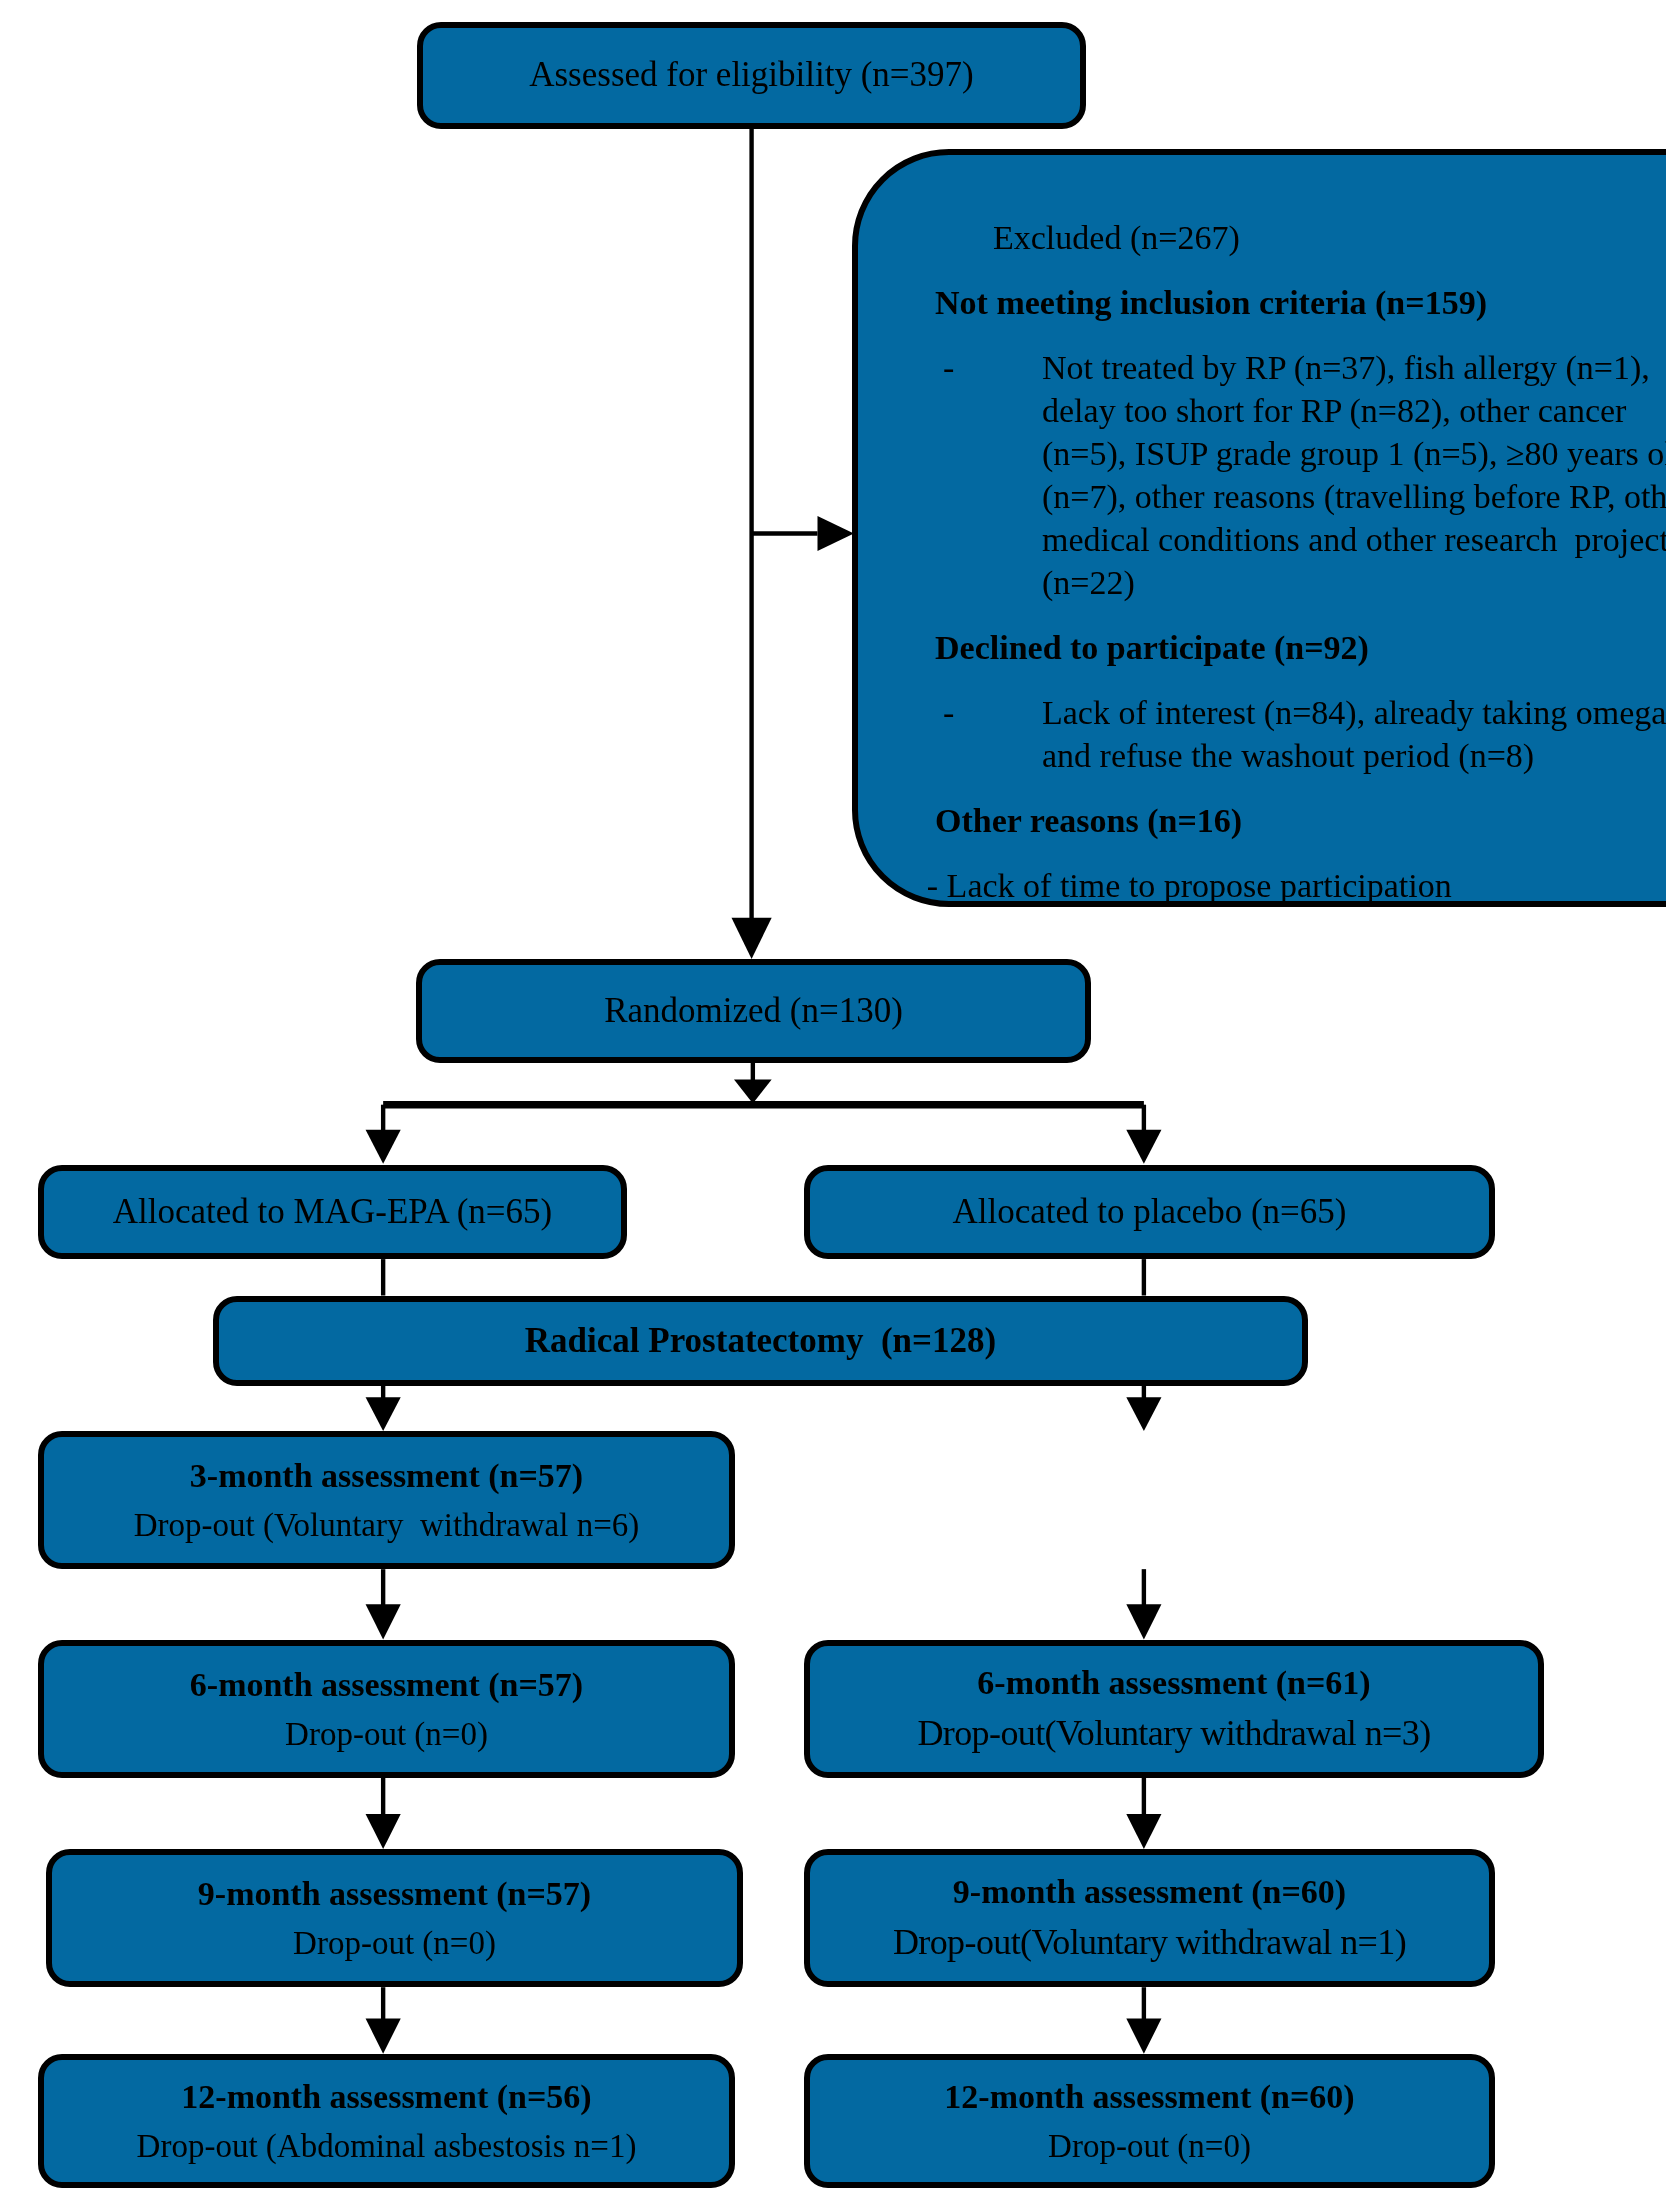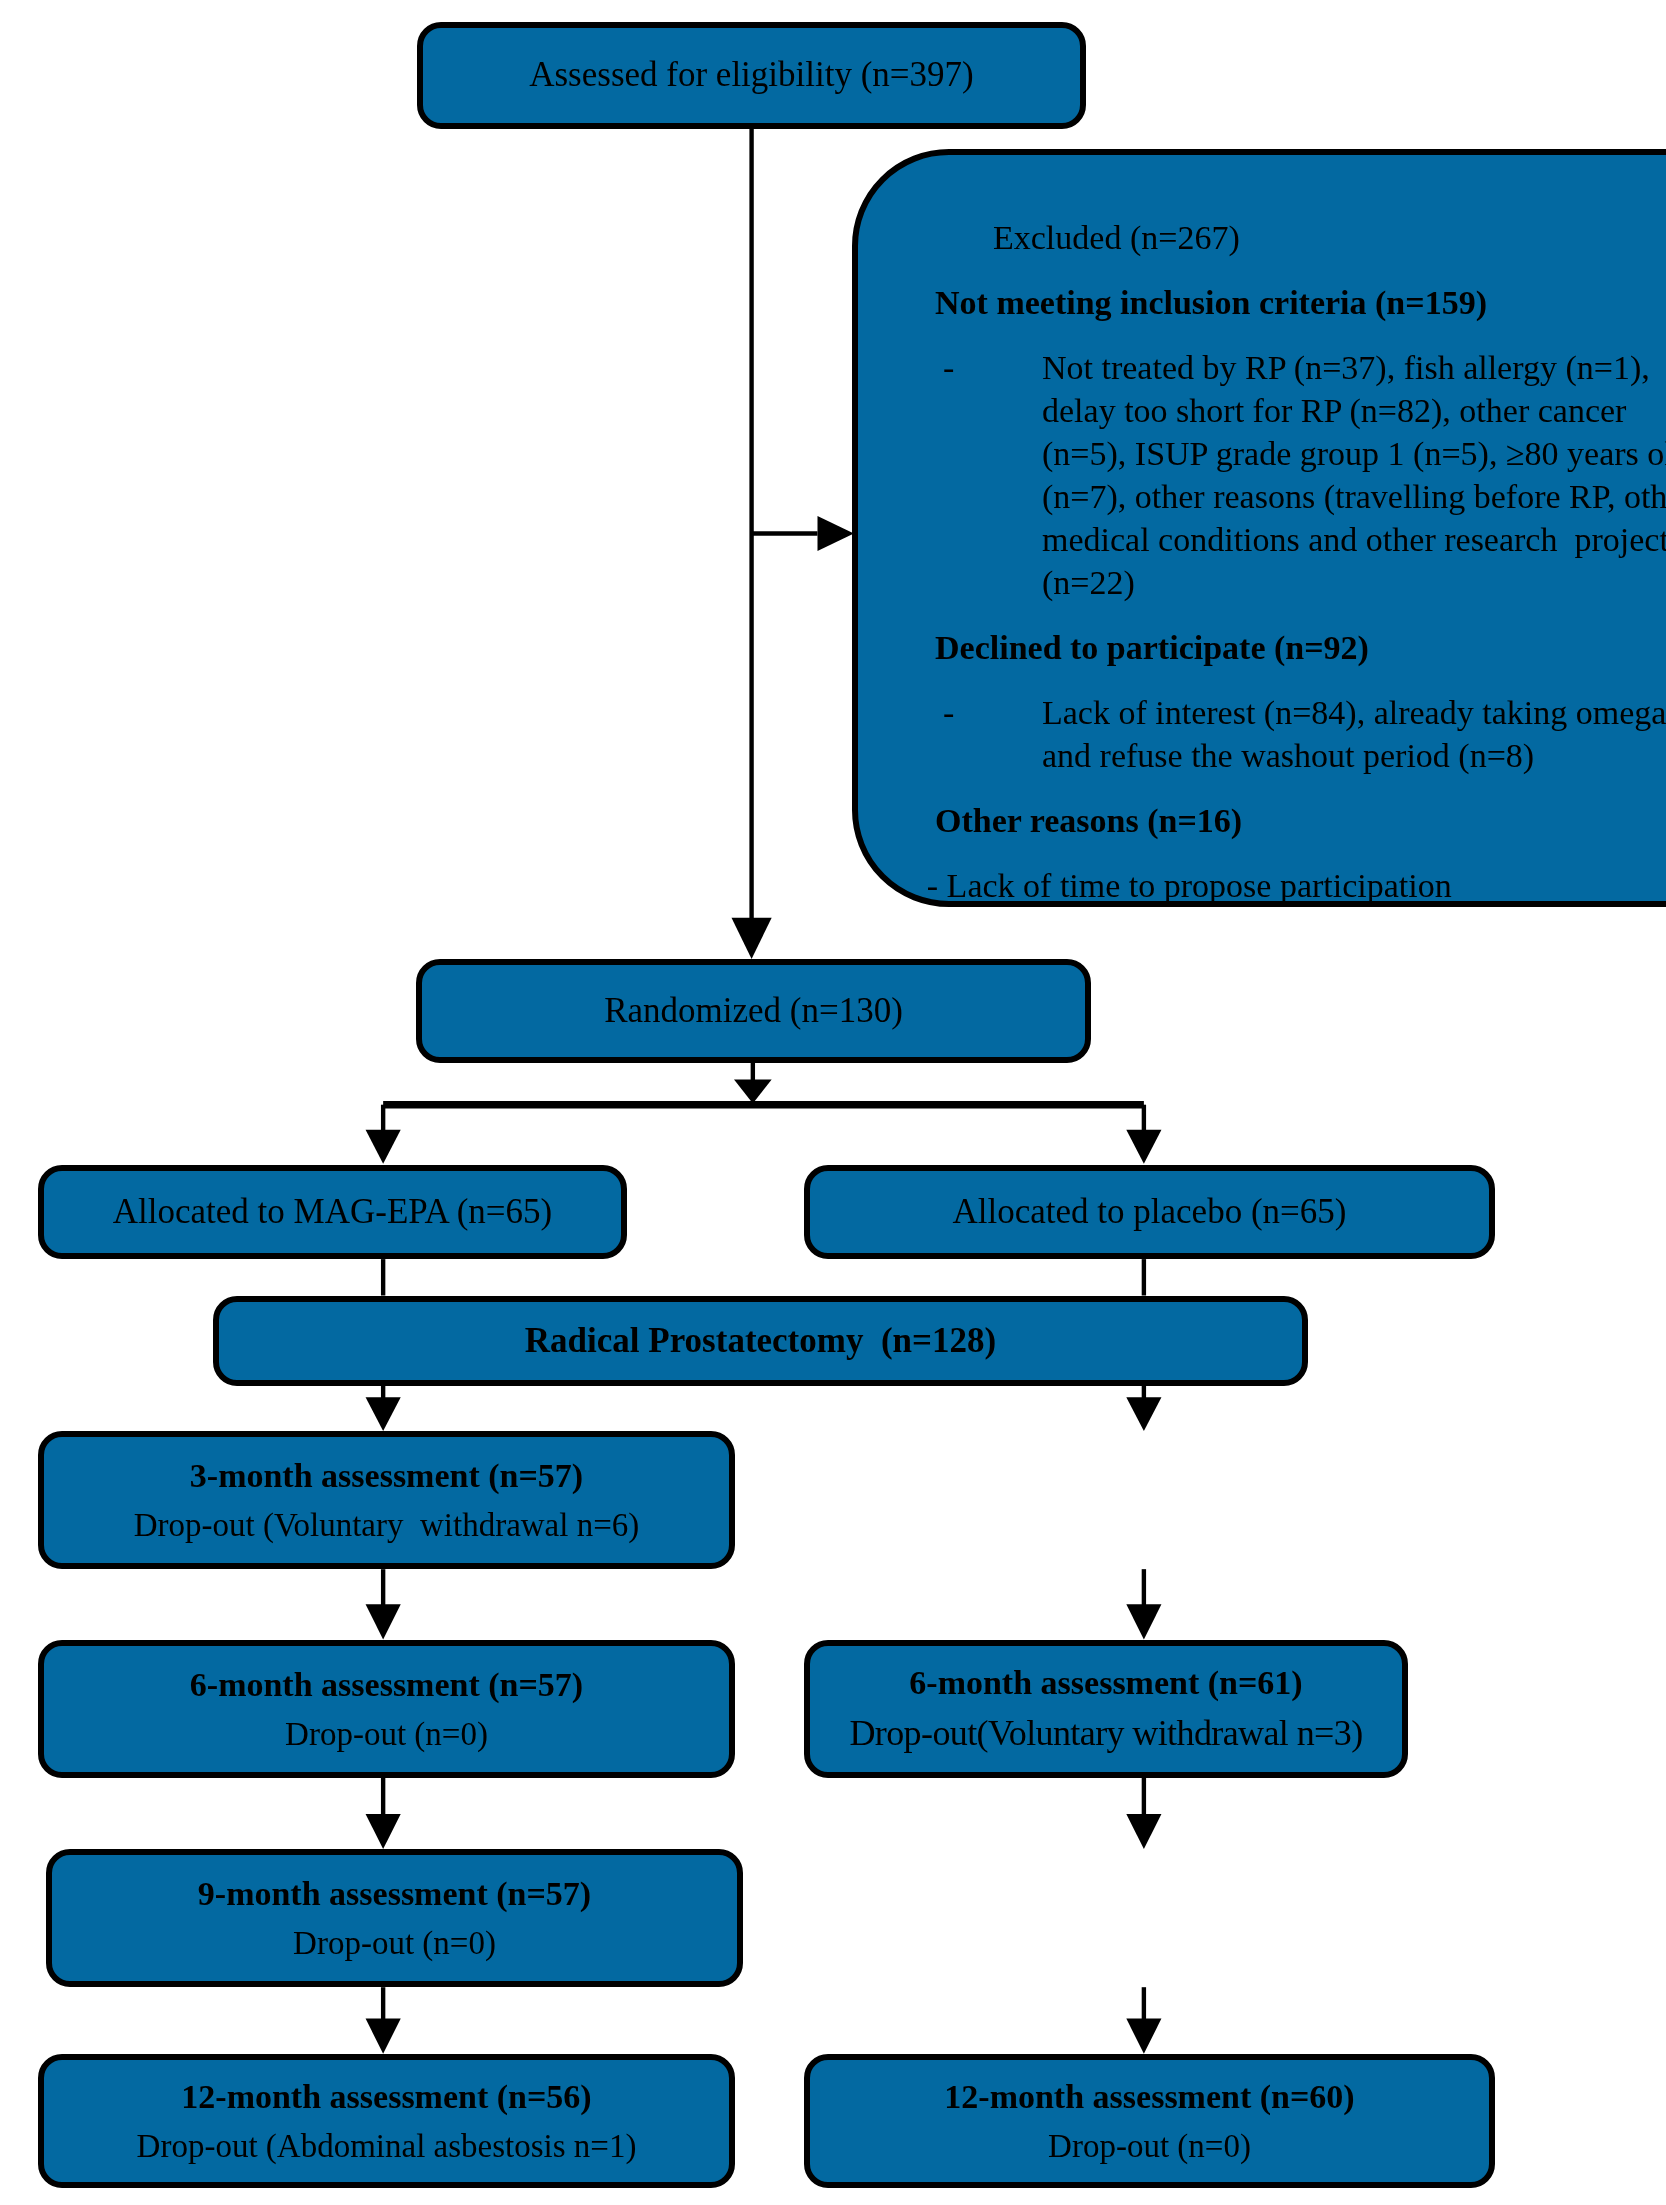--- a/index.html
+++ b/index.html
@@ -132,28 +132,32 @@
 
   <div class="node assess" style="left:38px;top:1431px;width:697px;height:138px;">
     <div class="a-title">3-month assessment (n=57)</div>
     <div class="a-sub">Drop-out (Voluntary  withdrawal n=6)</div>
   </div>
 
   <div class="node assess" style="left:38px;top:1640px;width:697px;height:138px;">
     <div class="a-title">6-month assessment (n=57)</div>
     <div class="a-sub">Drop-out (n=0)</div>
   </div>
-  <div class="node assess" style="left:804px;top:1640px;width:604px;height:138px;">
+  <div class="node assess" style="left:804px;top:1640px;width:740px;height:138px;">
     <div class="a-title">6-month assessment (n=61)</div>
     <div class="a-sub tight">Drop-out(Voluntary withdrawal n=3)</div>
   </div>
 
   <div class="node assess" style="left:38px;top:1849px;width:697px;height:138px;margin-left:8px;">
     <div class="a-title">9-month assessment (n=57)</div>
     <div class="a-sub">Drop-out (n=0)</div>
+  </div>
+  <div class="node assess" style="left:804px;top:1849px;width:691px;height:138px;">
+    <div class="a-title">9-month assessment (n=60)</div>
+    <div class="a-sub tight">Drop-out(Voluntary withdrawal n=1)</div>
   </div>
 
   <div class="node assess" style="left:38px;top:2054px;width:697px;height:134px;">
     <div class="a-title">12-month assessment (n=56)</div>
     <div class="a-sub">Drop-out (Abdominal asbestosis n=1)</div>
   </div>
   <div class="node assess" style="left:804px;top:2054px;width:691px;height:134px;">
     <div class="a-title">12-month assessment (n=60)</div>
     <div class="a-sub">Drop-out (n=0)</div>
   </div>

